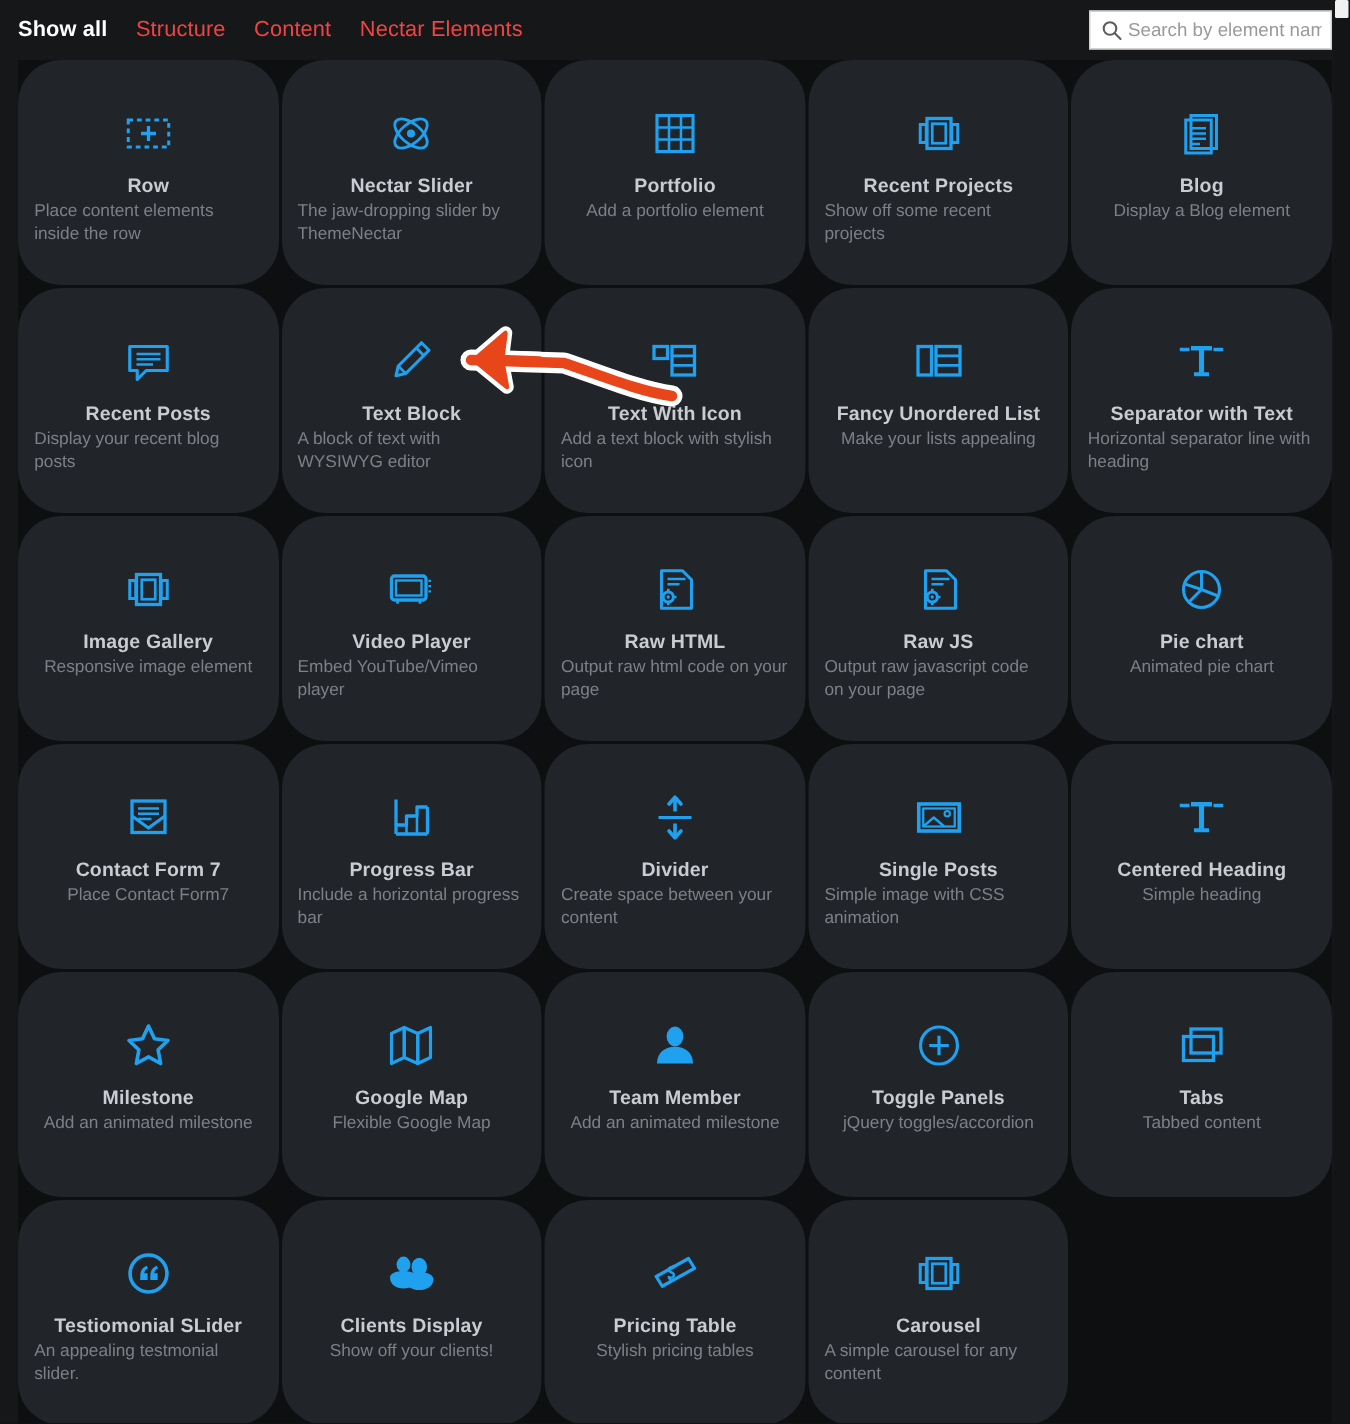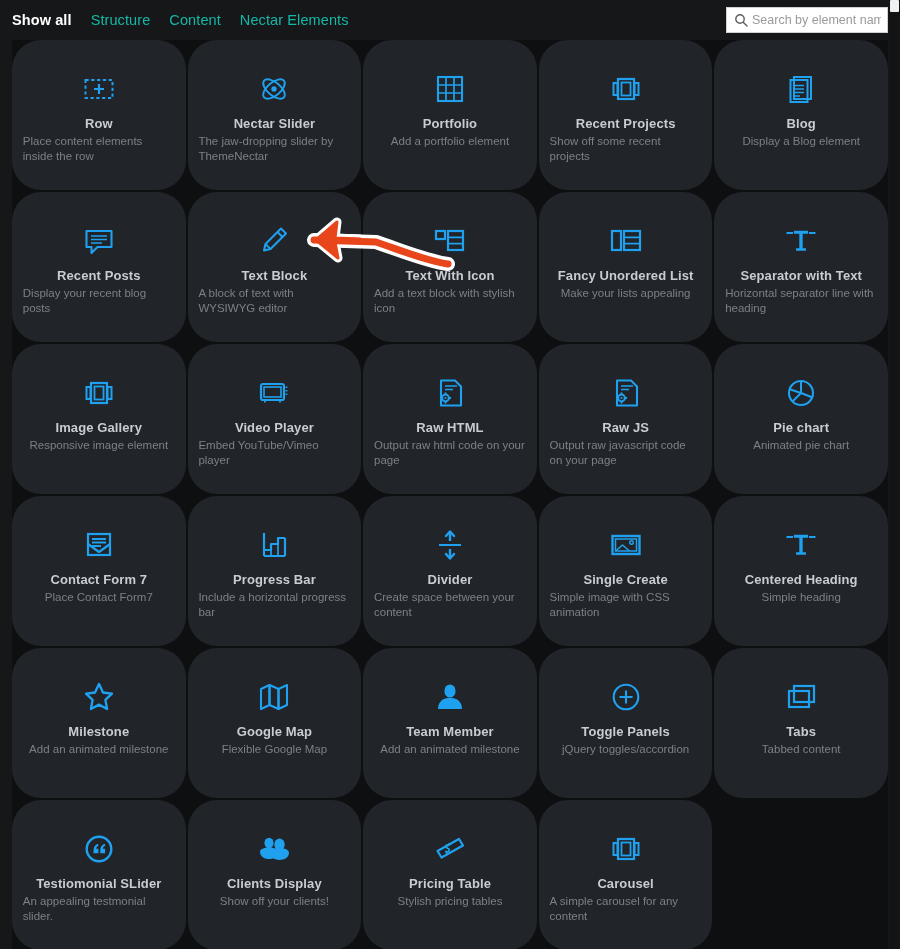--- a/index.html
+++ b/index.html
@@ -34,21 +34,21 @@
   }
 
   #tabs {
     display: flex;
     align-items: center;
     gap: 19px;
     height: 40px;
   }
   .tab {
     font-size: 14.5px;
-    color: #14b8a6;
+    color: #ef4444;
     letter-spacing: 0.1px;
     cursor: pointer;
     user-select: none;
     line-height: 40px;
     white-space: nowrap;
   }
   .tab.active {
     color: #ffffff;
     font-weight: bold;
   }
@@ -430,21 +430,21 @@
       </div>
       <div class="cell">
         <div class="cell-icon">
           <svg width="34" height="34" viewBox="0 0 34 34">
             <rect x="3.5" y="8" width="27" height="18" fill="none" stroke="#1fa1ef" stroke-width="2.4"></rect>
             <rect x="6.5" y="11" width="21" height="12" fill="none" stroke="#1fa1ef" stroke-width="1.5"></rect>
             <circle cx="22.5" cy="14.5" r="1.8" fill="none" stroke="#1fa1ef" stroke-width="1.4"></circle>
             <path d="M6.5,23 l7,-6 l7,6" fill="none" stroke="#1fa1ef" stroke-width="1.6" stroke-linejoin="round"></path>
           </svg>
         </div>
-        <div class="cell-title">Single Create</div>
+        <div class="cell-title">Single Posts</div>
         <div class="cell-desc">Simple image with CSS animation</div>
       </div>
       <div class="cell">
         <div class="cell-icon">
           <svg width="34" height="34" viewBox="0 0 34 34">
             <line x1="2.5" y1="9" x2="9" y2="9" stroke="#1fa1ef" stroke-width="2.2"></line>
             <line x1="25" y1="9" x2="31.5" y2="9" stroke="#1fa1ef" stroke-width="2.2"></line>
             <line x1="10" y1="8.2" x2="24" y2="8.2" stroke="#1fa1ef" stroke-width="3"></line>
             <line x1="17" y1="8.2" x2="17" y2="25" stroke="#1fa1ef" stroke-width="3.4"></line>
             <line x1="12" y1="25.5" x2="22" y2="25.5" stroke="#1fa1ef" stroke-width="2.6"></line>

